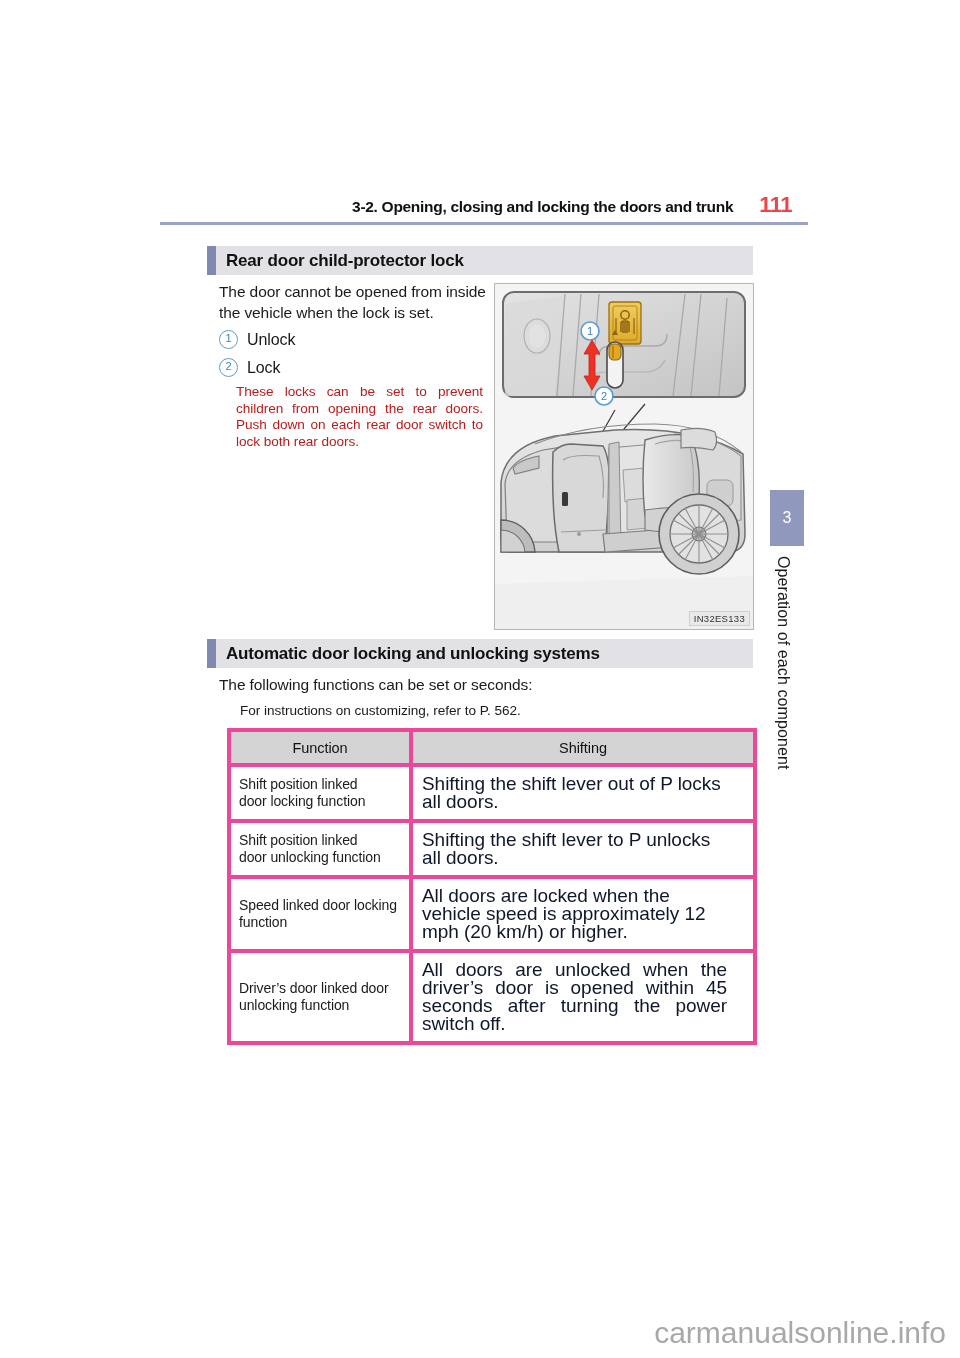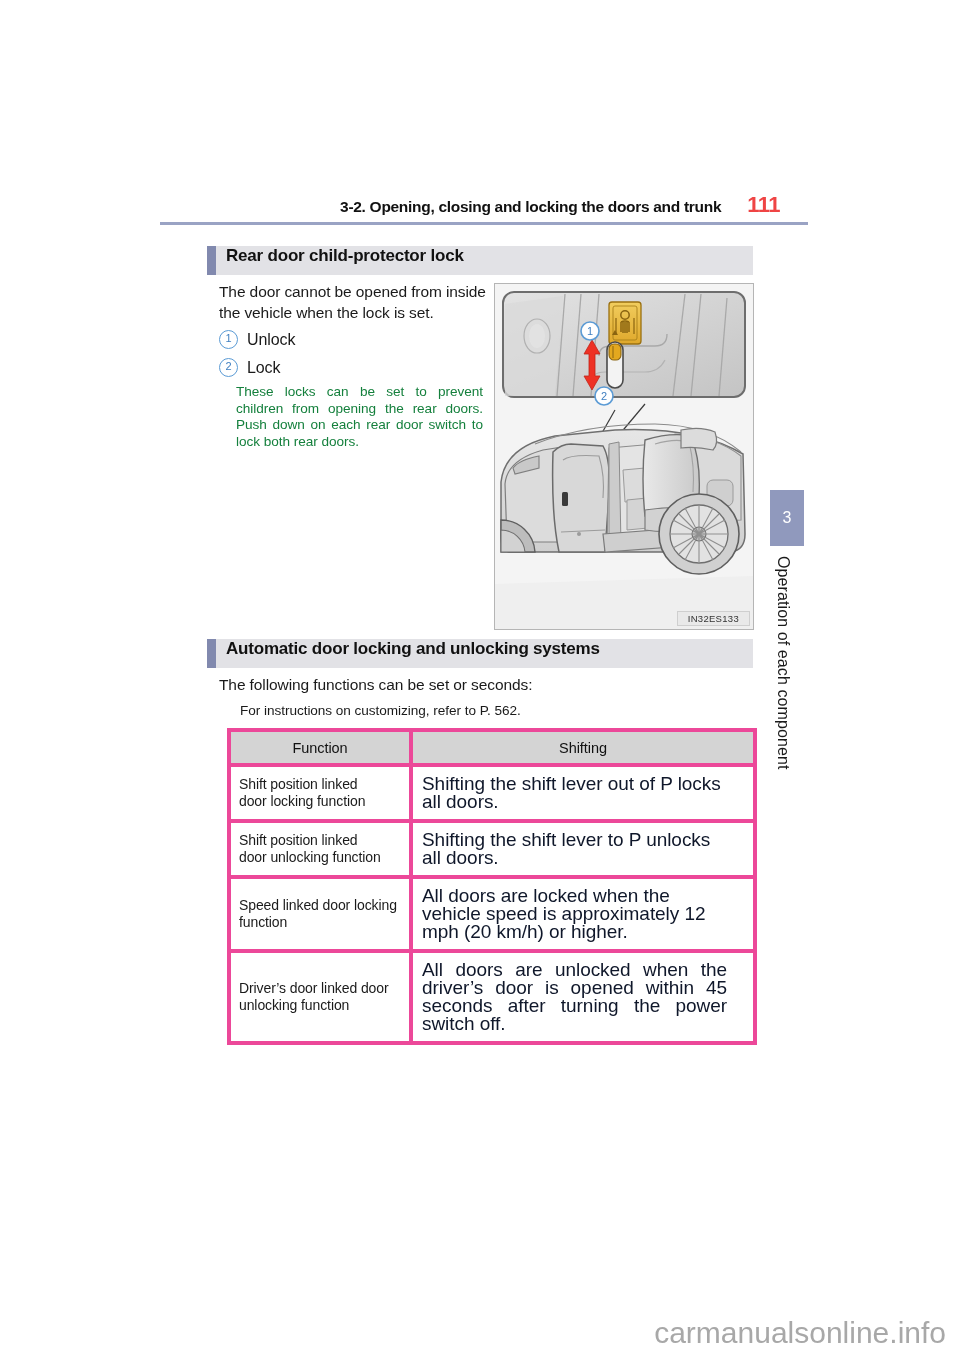--- a/index.html
+++ b/index.html
@@ -12,21 +12,21 @@
     height: 1358px;
     position: relative;
     font-family: "Liberation Sans", sans-serif;
     color: #1a1a1a;
     overflow: hidden;
   }
 
   
   #page-header {
     position: absolute;
-    left: 144px;
+    left: 156px;
     top: 186px;
     width: 640px;
     height: 30px;
     display: flex;
     align-items: flex-end;
     justify-content: flex-end;
   }
   #header-title {
     font-size: 15.5px;
     font-weight: 700;
@@ -82,21 +82,21 @@
     color: #1a1a1a;
     white-space: nowrap;
   }
 
   
   .section-heading {
     position: absolute;
     height: 29px;
     background: #e2e2e6;
     display: flex;
-    align-items: flex-start;
+    align-items: center;
   }
   .section-heading .bar {
     width: 9px;
     height: 29px;
     background: #8189ae;
     flex: 0 0 auto;
   }
   .section-heading .htext {
     font-size: 17px;
     font-weight: 700;
@@ -151,21 +151,21 @@
 
   #note-text {
     position: absolute;
     left: 236px;
     top: 384px;
     width: 247px;
     font-size: 13.6px;
     line-height: 16.5px;
     text-align: justify;
     letter-spacing: -0.05px;
-    color: #15803d;
+    color: #b91c1c;
   }
 
   
   #illustration {
     position: absolute;
     left: 494px;
     top: 283px;
     width: 258px;
     height: 345px;
     background: #f2f2f2;
@@ -175,21 +175,21 @@
   #illo-svg { display: block; width: 100%; height: 100%; }
   #illo-caption {
     position: absolute;
     right: 3px;
     bottom: 3px;
     background: #e9e9e9;
     border: 1px solid #cfcfcf;
     font-size: 9.5px;
     letter-spacing: 0.3px;
     color: #333;
-    padding: 1px 10px;
+    padding: 1px 4px;
     font-family: "Liberation Sans", sans-serif;
   }
 
   
   #following-text {
     position: absolute;
     left: 219px;
     top: 676px;
     font-size: 15.5px;
     letter-spacing: -0.1px;

